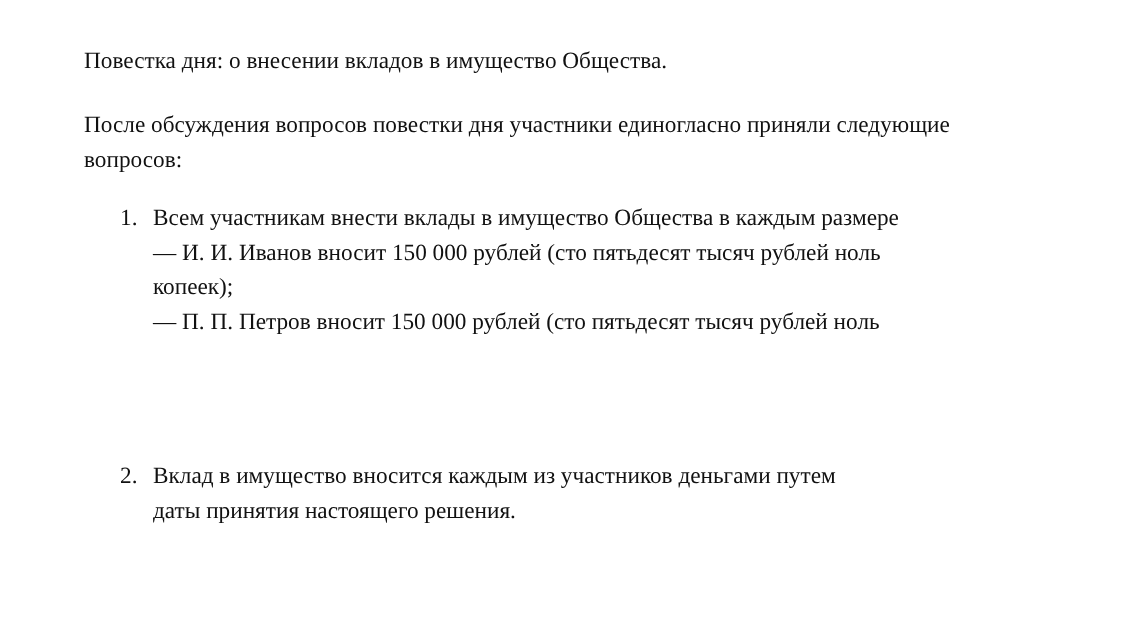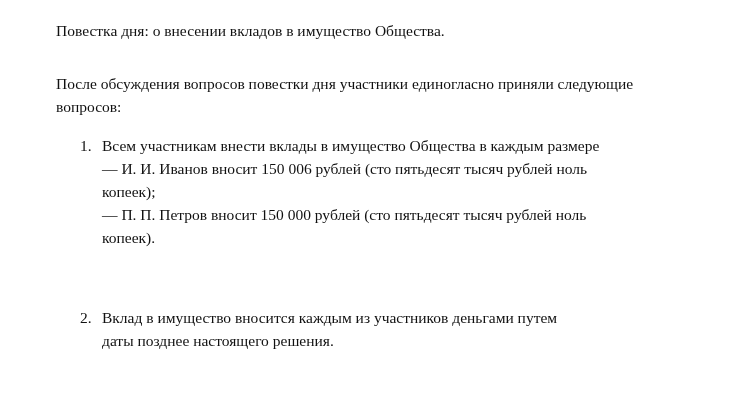--- a/index.html
+++ b/index.html
@@ -10,37 +10,36 @@
   }
   .p { position: absolute; left: 56px; width: 640px; margin: 0; }
   .list { position: absolute; left: 80px; width: 600px; margin: 0; padding: 0; list-style: none; }
   .item { position: relative; padding-left: 22px; margin: 0; }
   .num { position: absolute; left: 0; top: 0; }
   .line { display: block; white-space: nowrap; }
 </style>
 </head>
 <body>
 
-<p class="p" style="top:19px;">Повестка дня: о внесении вкладов в имущество Общества.</p>
+<p class="p" style="top:29px;">Повестка дня: о внесении вкладов в имущество Общества.</p>
 
 <p class="p" style="top:72px;">
   <span class="line">После обсуждения вопросов повестки дня участники единогласно приняли следующие</span>
   <span class="line">вопросов:</span>
 </p>
 
 <ol class="list" style="top:134px;">
   <li class="item">
     <span class="num">1.</span>
     <span class="line">Всем участникам внести вклады в имущество Общества в каждым размере</span>
-    <span class="line">— И. И. Иванов вносит 150 006 рублей (сто пятьдесят тысяч рублей ноль</span>
+    <span class="line">— И. И. Иванов вносит 150 000 рублей (сто пятьдесят тысяч рублей ноль</span>
     <span class="line">копеек);</span>
     <span class="line">— П. П. Петров вносит 150 000 рублей (сто пятьдесят тысяч рублей ноль</span>
-    <span class="line">копеек).</span>
   </li>
 </ol>
 
 <ol class="list" style="top:306px;">
   <li class="item">
     <span class="num">2.</span>
     <span class="line">Вклад в имущество вносится каждым из участников деньгами путем</span>
-    <span class="line">даты позднее настоящего решения.</span>
+    <span class="line">даты принятия настоящего решения.</span>
   </li>
 </ol>
 
 </body></html>

